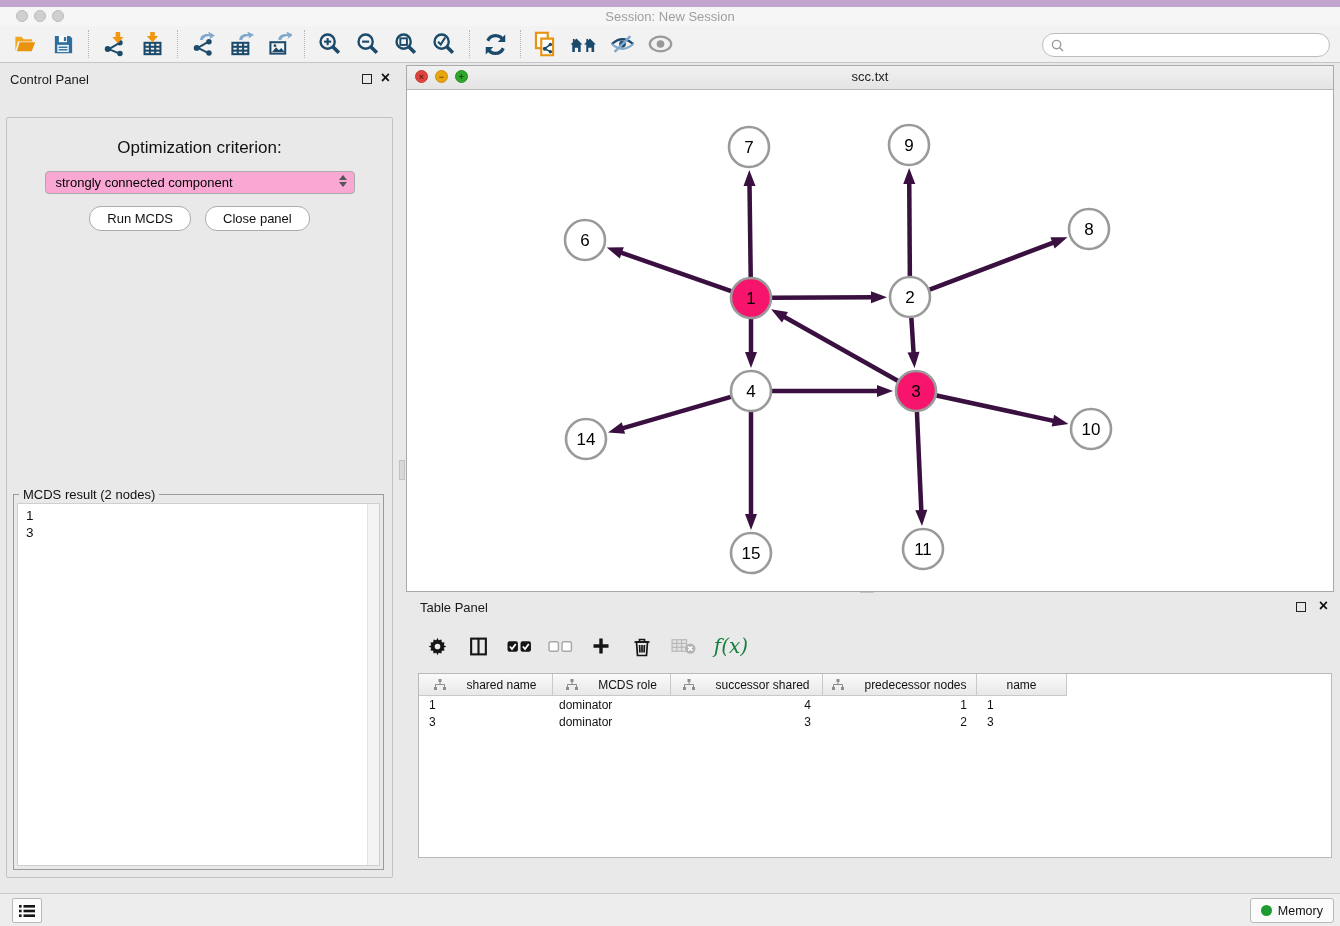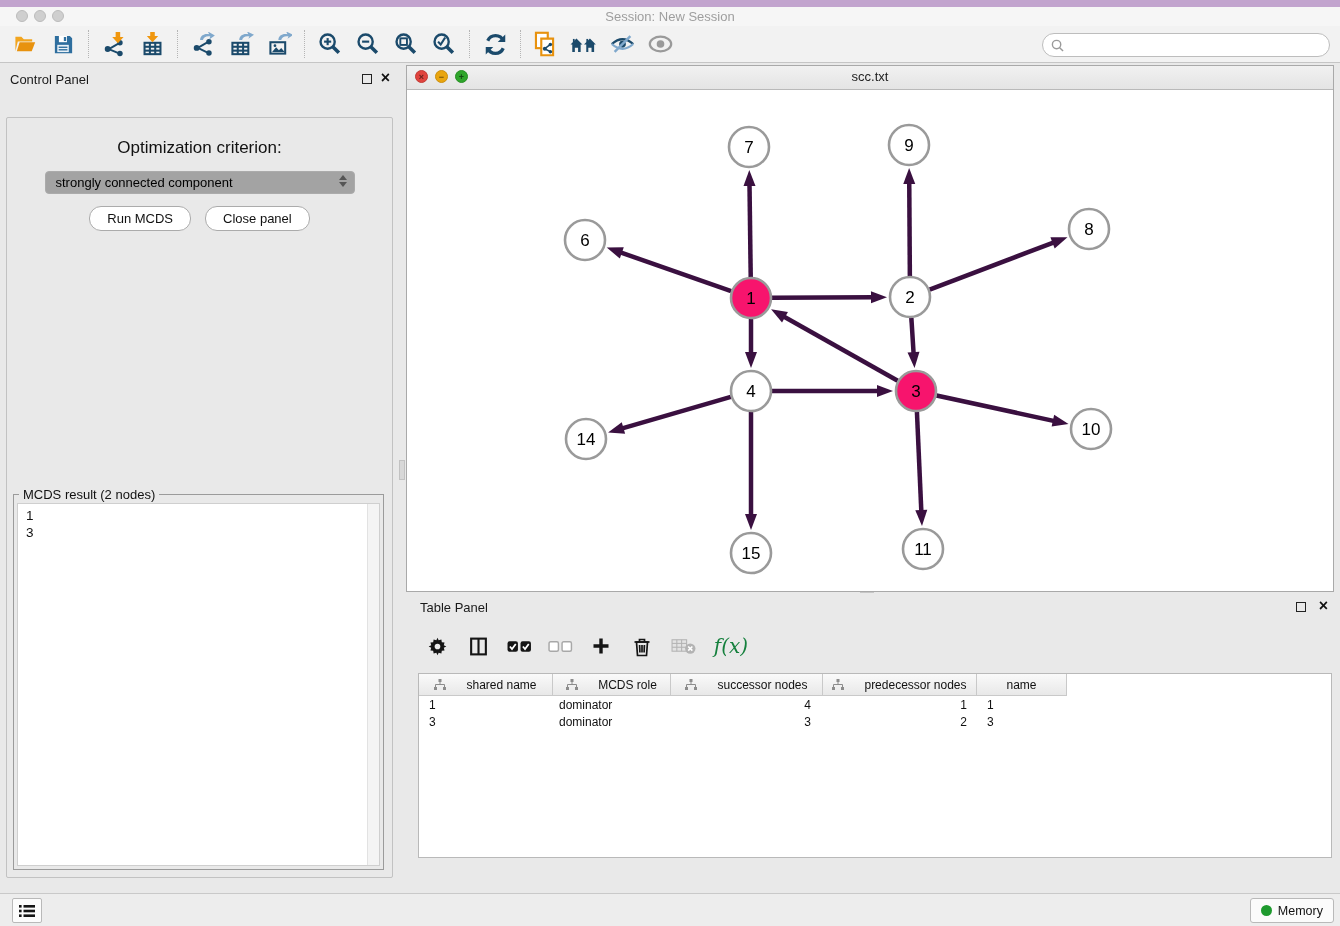--- a/index.html
+++ b/index.html
@@ -26,21 +26,21 @@
   .cp-head{position:absolute;left:10px;top:8px;}
   .cp-float{position:absolute;right:28px;top:10px;}
   .cp-close{position:absolute;right:10px;top:9px;}
   .cp-tabs{position:absolute;left:0;right:0;top:33px;display:flex;justify-content:center;z-index:3;}
   .tab{height:21px;line-height:21px;padding:0 13px;font-size:13px;background:#FFF;border:1px solid #ABABAB;margin-left:-1px;color:#111;box-sizing:border-box;}
   .tab.first{border-radius:4px 0 0 4px;}
   .tab.last{border-radius:0 4px 4px 0;}
   .tab.sel{background:#DFDFDF;color:#B5B5B5;}
   .cp-content{position:absolute;left:6px;top:53px;width:387px;height:761px;background:#E9E9E9;border:1px solid #C2C2C2;border-radius:2px;box-sizing:border-box;}
   .opt-label{margin-top:20px;text-align:center;font-size:17px;color:#111;}
-  .dropdown{margin:13px auto 0 auto;width:310px;height:23px;background:#a3a3a3;border:1px solid #ABABAB;border-radius:4px;display:flex;align-items:center;box-sizing:border-box;padding-left:10px;font-size:13px;position:relative;}
+  .dropdown{margin:13px auto 0 auto;width:310px;height:23px;background:#f9a8d4;border:1px solid #ABABAB;border-radius:4px;display:flex;align-items:center;box-sizing:border-box;padding-left:10px;font-size:13px;position:relative;}
   .dd-chevrons{position:absolute;right:7px;top:3px;display:flex;flex-direction:column;gap:2px;}
   .dd-chevrons i{width:0;height:0;border-left:4px solid transparent;border-right:4px solid transparent;display:block;}
   .dd-up{border-bottom:5px solid #555;}
   .dd-down{border-top:5px solid #555;}
   .cp-buttons{margin-top:12px;display:flex;justify-content:center;gap:14px;}
   .mac-btn{height:23px;background:#FFF;border:1px solid #ABABAB;border-radius:12px;font-size:13px;padding:0 17px;display:flex;align-items:center;color:#111;}
   .result-fieldset{position:absolute;left:6px;top:376px;width:371px;height:376px;border:1px solid #9B9B9B;box-sizing:border-box;}
   .result-legend{position:absolute;left:5px;top:-8px;background:#E9E9E9;padding:0 4px;font-size:13px;color:#111;}
   .result-area{position:absolute;left:3px;right:3px;top:8px;bottom:3px;background:#FFF;border:1px solid #CFCFCF;box-sizing:border-box;}
   .result-text{position:absolute;left:0;top:0;right:12px;bottom:0;padding:3px 8px;font-size:13.5px;line-height:17px;white-space:pre;color:#111;}
@@ -444,21 +444,21 @@
         </div>
         <div class="th c2">
           <svg width="12" height="12" viewBox="0 0 12 12">
             <g fill="#8C8C8C">
               <rect x="4.5" y="0" width="3" height="3"></rect>
               <rect x="0" y="8" width="3" height="3"></rect>
               <rect x="9" y="8" width="3" height="3"></rect>
             </g>
             <path d="M6 3v2.5M1.5 8V5.5h9V8" fill="none" stroke="#8C8C8C"></path>
           </svg>
-          <span>successor nodes</span>
+          <span>successor shared</span>
         </div>
         <div class="th c3">
           <svg width="12" height="12" viewBox="0 0 12 12">
             <g fill="#8C8C8C">
               <rect x="4.5" y="0" width="3" height="3"></rect>
               <rect x="0" y="8" width="3" height="3"></rect>
               <rect x="9" y="8" width="3" height="3"></rect>
             </g>
             <path d="M6 3v2.5M1.5 8V5.5h9V8" fill="none" stroke="#8C8C8C"></path>
           </svg>

